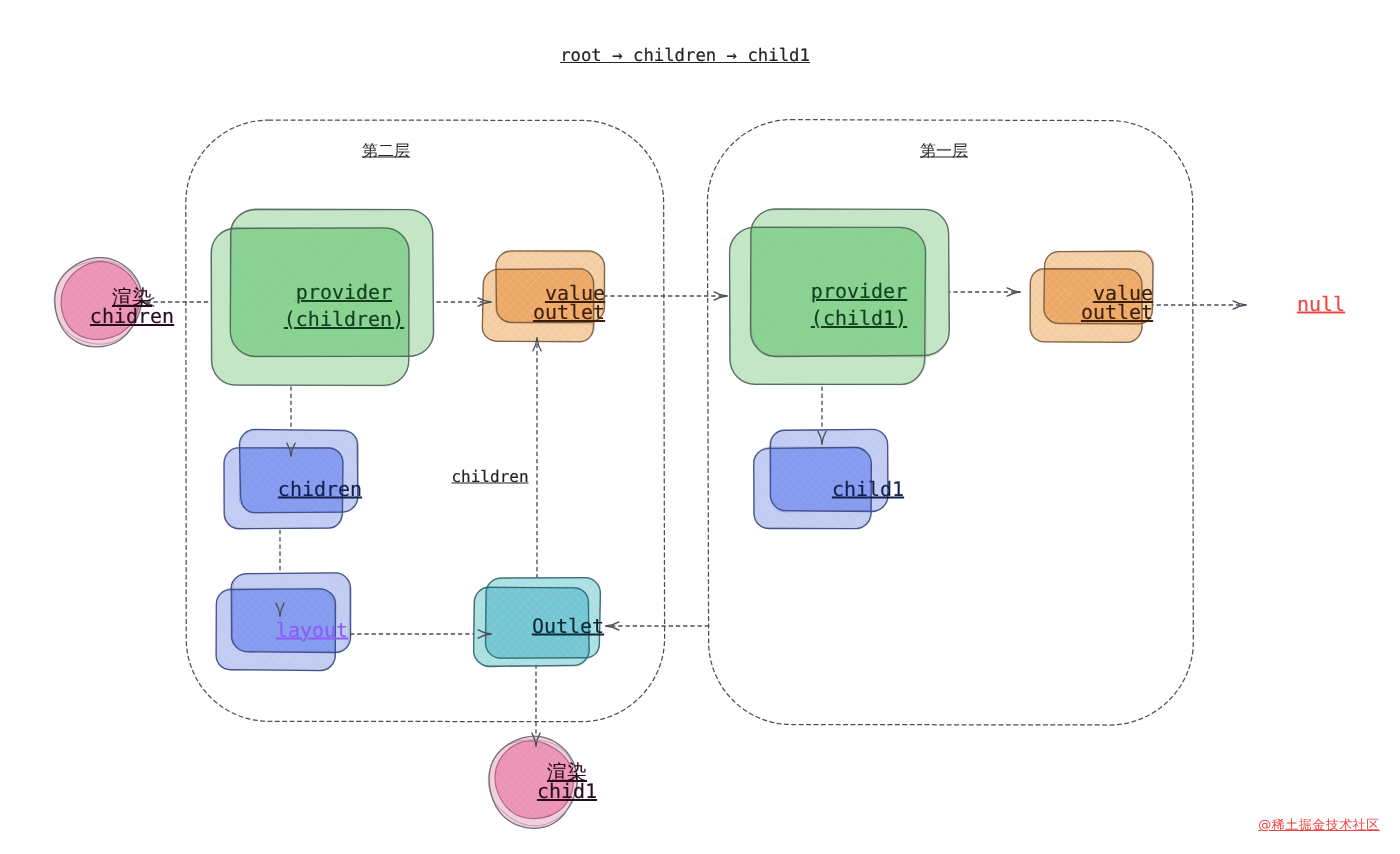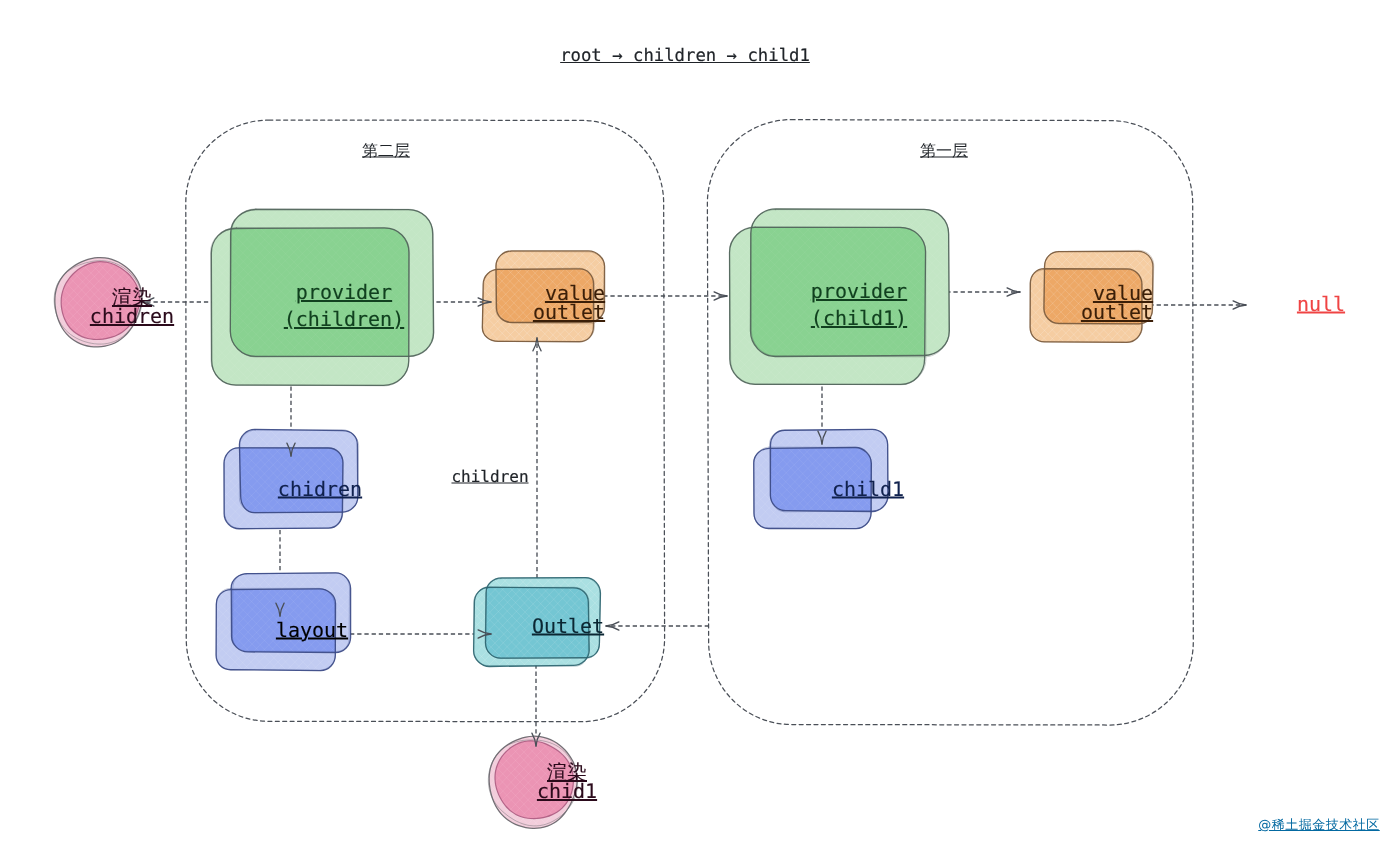--- a/index.html
+++ b/index.html
@@ -4,21 +4,21 @@
 <title>root children child1</title>
 <style>
   html,body{margin:0;padding:0;}
   body{width:1400px;height:854px;background:#ffffff;overflow:hidden;
        font-family:"DejaVu Sans Mono","Liberation Mono",monospace;}
   #stage{position:relative;width:1400px;height:854px;background:#fff;}
   svg#gfx{position:absolute;left:0;top:0;width:1400px;height:854px;display:block;}
   .lbl{position:absolute;white-space:pre;text-align:center;transform:translate(-50%,-50%);
        pointer-events:none;-webkit-font-smoothing:antialiased;text-rendering:geometricPrecision;text-decoration:underline;}
   #title{font-size:17.3px;color:#1f2328;-webkit-text-stroke:0.2px #1f2328;}
-  #watermark{font-family:"DejaVu Sans","Liberation Sans",sans-serif;font-size:13px;color:#0369a1;letter-spacing:0.5px;}
+  #watermark{font-family:"DejaVu Sans","Liberation Sans",sans-serif;font-size:13px;color:#ef4444;letter-spacing:0.5px;}
   .node-text{font-size:20px;line-height:27px;margin-left:36px;-webkit-text-stroke:0.15px;}
   .node-text.tight{line-height:19px;}
   .lbl.left{text-align:right;}
   .cont-text{font-family:"DejaVu Sans","Liberation Sans",sans-serif;font-size:16px;color:#1f2328;}
   .edge-text{font-size:16px;color:#1f2328;-webkit-text-stroke:0.2px #1f2328;}
 </style>
 </head>
 <body>
 
 <div id="stage">
@@ -2096,21 +2096,21 @@
   <div class="lbl cont-text" style="left:386px;top:151px">第二层</div>
   <div class="lbl cont-text" style="left:944px;top:151px">第一层</div>
 
   <div class="lbl node-text tight" style="left:96px;top:307px;color:#2b0a1b">渲染
 chidren</div>
   <div class="lbl node-text" style="left:308px;top:306px;color:#11401f">provider
 (children)</div>
   <div class="lbl node-text tight left" style="left:533px;top:303px;color:#3b1f08">value
 outlet</div>
   <div class="lbl node-text" style="left:284px;top:489px;color:#10214d">chidren</div>
-  <div class="lbl node-text" style="left:276px;top:630px;color:#000000">layout</div>
+  <div class="lbl node-text" style="left:276px;top:630px;color:#8b5cf6">layout</div>
   <div class="lbl node-text" style="left:532px;top:626px;color:#0b2733">Outlet</div>
   <div class="lbl node-text tight" style="left:531px;top:782px;color:#2b0a1b">渲染
 chid1</div>
   <div class="lbl node-text" style="left:823px;top:305px;color:#11401f">provider
 (child1)</div>
   <div class="lbl node-text tight left" style="left:1081px;top:303px;color:#3b1f08">value
 outlet</div>
   <div class="lbl node-text" style="left:832px;top:489px;color:#10214d">child1</div>
   <div class="lbl node-text" style="left:1285px;top:304px;color:#ef4444">null</div>
 

